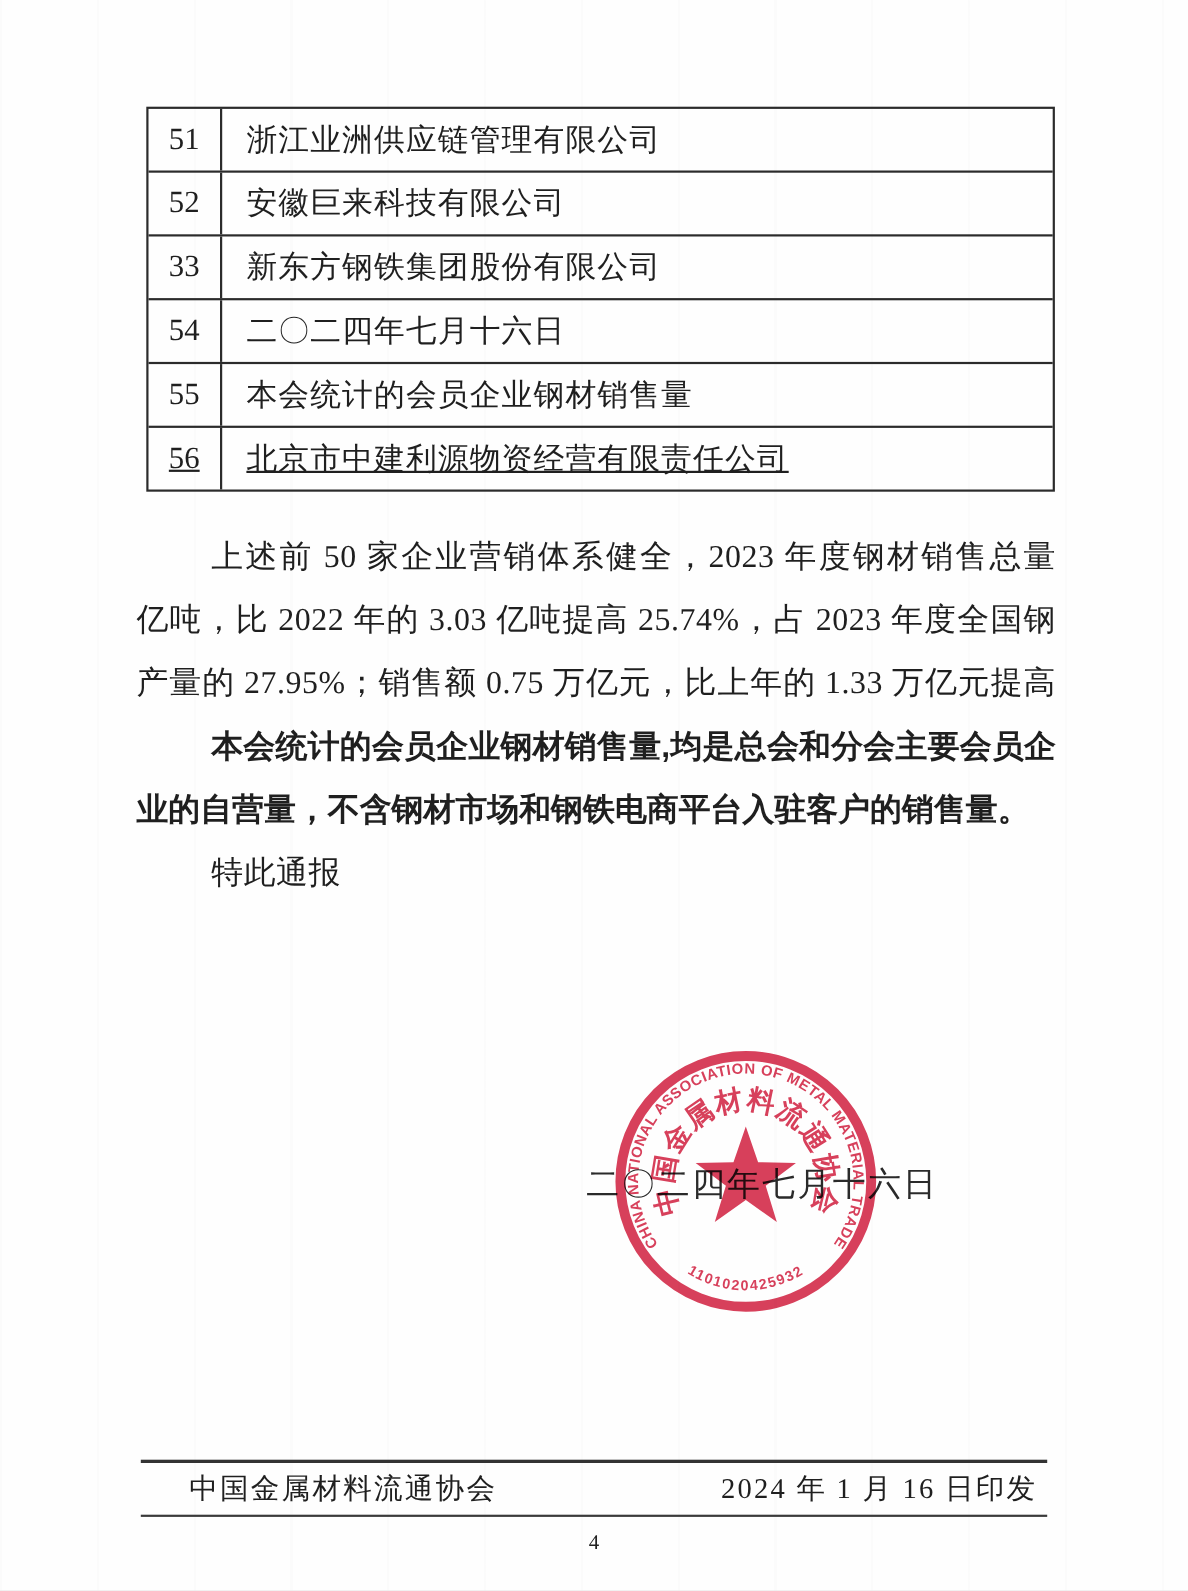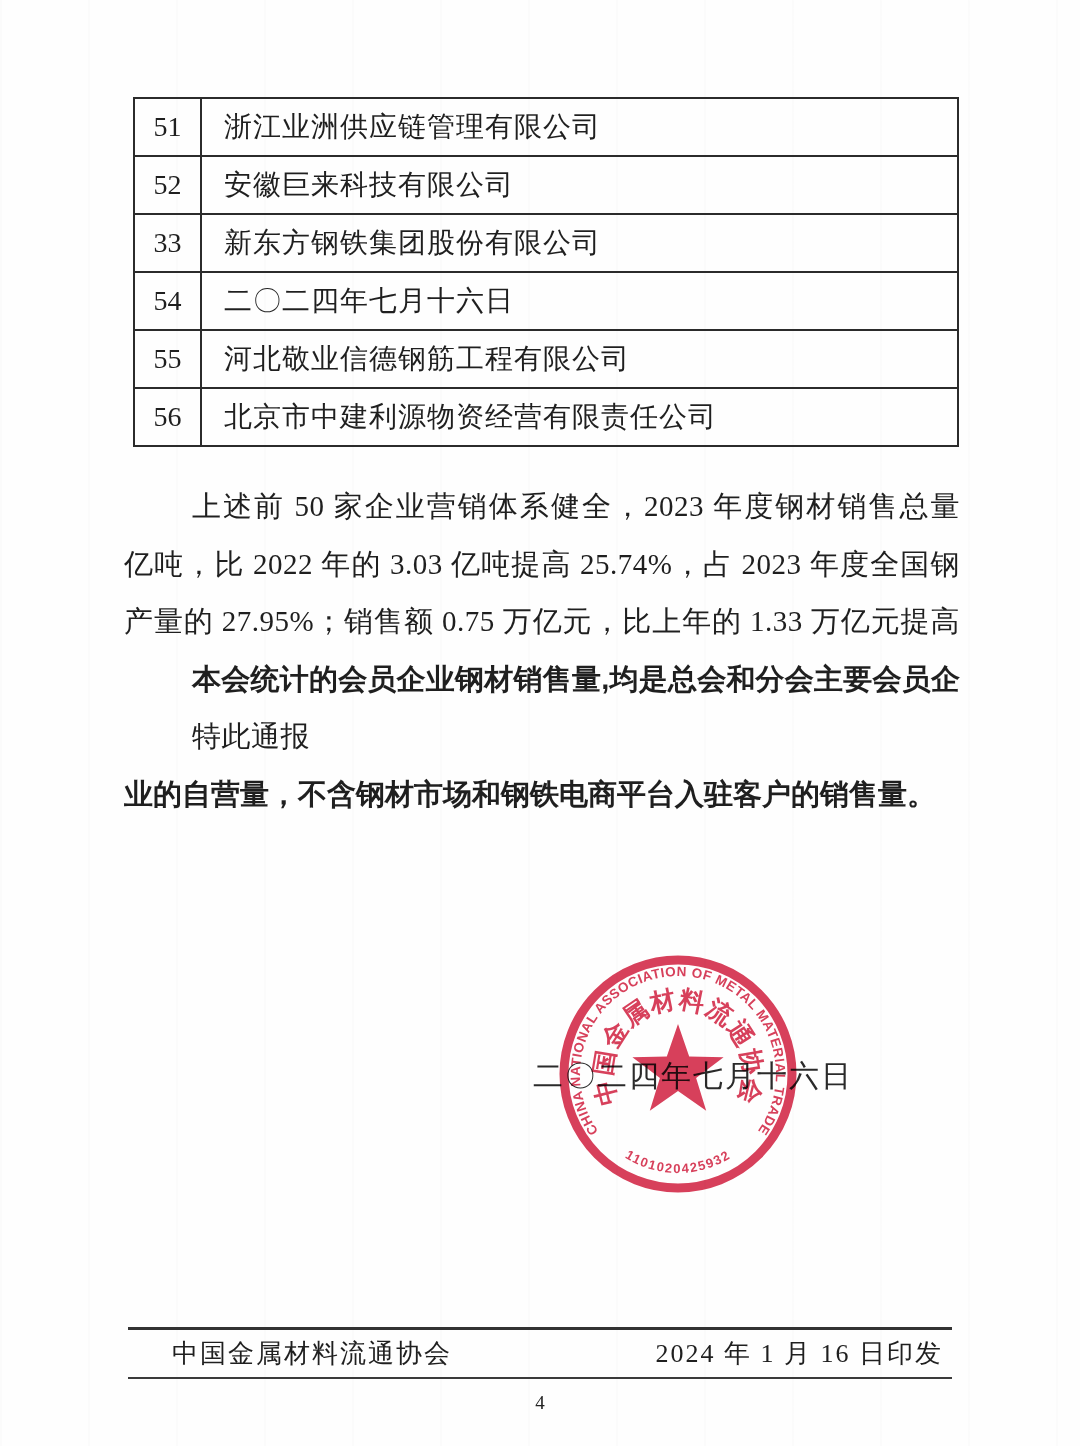--- a/index.html
+++ b/index.html
@@ -19,21 +19,21 @@
   .company-table{
     position:absolute;left:133px;top:97px;width:826px;
     border:2px solid #2b2b2b;
     box-sizing:border-box;
   }
   .trow{
     display:grid;grid-template-columns:67px 1fr;
     height:56px;
     border-bottom:2px solid #2b2b2b;
   }
-  .trow:last-child{border-bottom:none;}
+  .trow:last-child{border-bottom:none;text-decoration:underline;}
   .tnum{
     border-right:2px solid #2b2b2b;
     display:flex;align-items:center;justify-content:center;
     font-size:28px;
   }
   .tname{
     display:flex;align-items:center;
     padding-left:22px;
     font-size:28px;
     letter-spacing:1px;
@@ -120,35 +120,35 @@
     <div class="trow">
       <div class="tnum">33</div>
       <div class="tname">新东方钢铁集团股份有限公司</div>
     </div>
     <div class="trow">
       <div class="tnum">54</div>
       <div class="tname">二〇二四年七月十六日</div>
     </div>
     <div class="trow">
       <div class="tnum">55</div>
-      <div class="tname">河北敬业信德钢筋工程有限公司</div>
+      <div class="tname">本会统计的会员企业钢材销售量</div>
     </div>
     <div class="trow">
       <div class="tnum">56</div>
       <div class="tname">北京市中建利源物资经营有限责任公司</div>
     </div>
   </div>
 
   <div class="body-text">
     <div class="line indent just">上述前 50 家企业营销体系健全，2023 年度钢材销售总量 3.81</div>
     <div class="line just">亿吨，比 2022 年的 3.03 亿吨提高 25.74%，占 2023 年度全国钢材</div>
     <div class="line just">产量的 27.95%；销售额 0.75 万亿元，比上年的 1.33 万亿元提高</div>
     <div class="line bold indent just">本会统计的会员企业钢材销售量,均是总会和分会主要会员企</div>
+    <div class="line bold">业的自营量，不含钢材市场和钢铁电商平台入驻客户的销售量。</div>
     <div class="line indent">特此通报</div>
-    <div class="line bold">业的自营量，不含钢材市场和钢铁电商平台入驻客户的销售量。</div>
   </div>
 
   <div class="date-overlay">二〇二四年七月十六日</div>
 
   <svg class="seal" viewBox="0 0 250 250">
     <defs>
       <path id="arc-en" d="M 44.7 181.2 A 98 98 0 1 1 205.3 181.2" fill="none"></path>
       <path id="arc-cn" d="M 67.8 158 A 66 66 0 1 1 182.2 158" fill="none"></path>
       <path id="arc-num" d="M 68.2 206.1 A 99 99 0 0 0 181.8 206.1" fill="none"></path>
     </defs>

